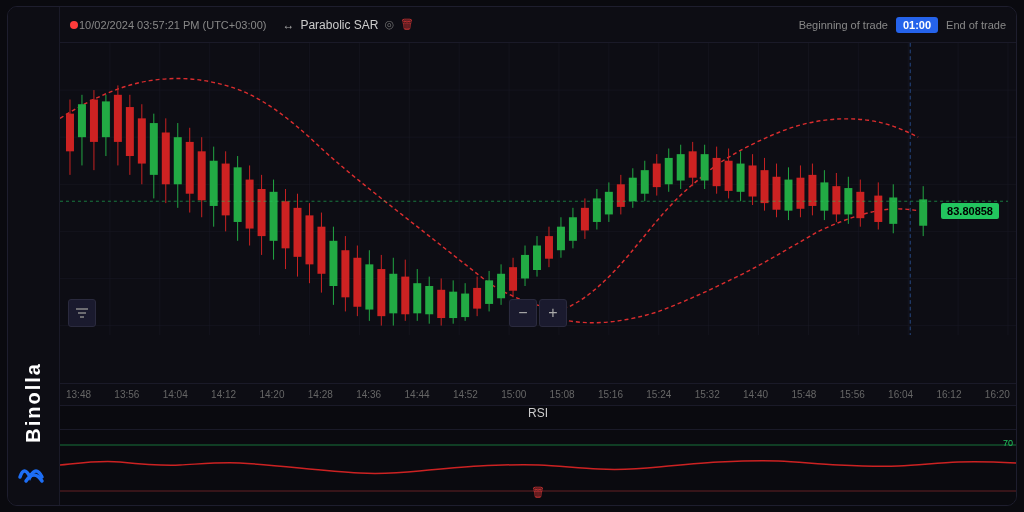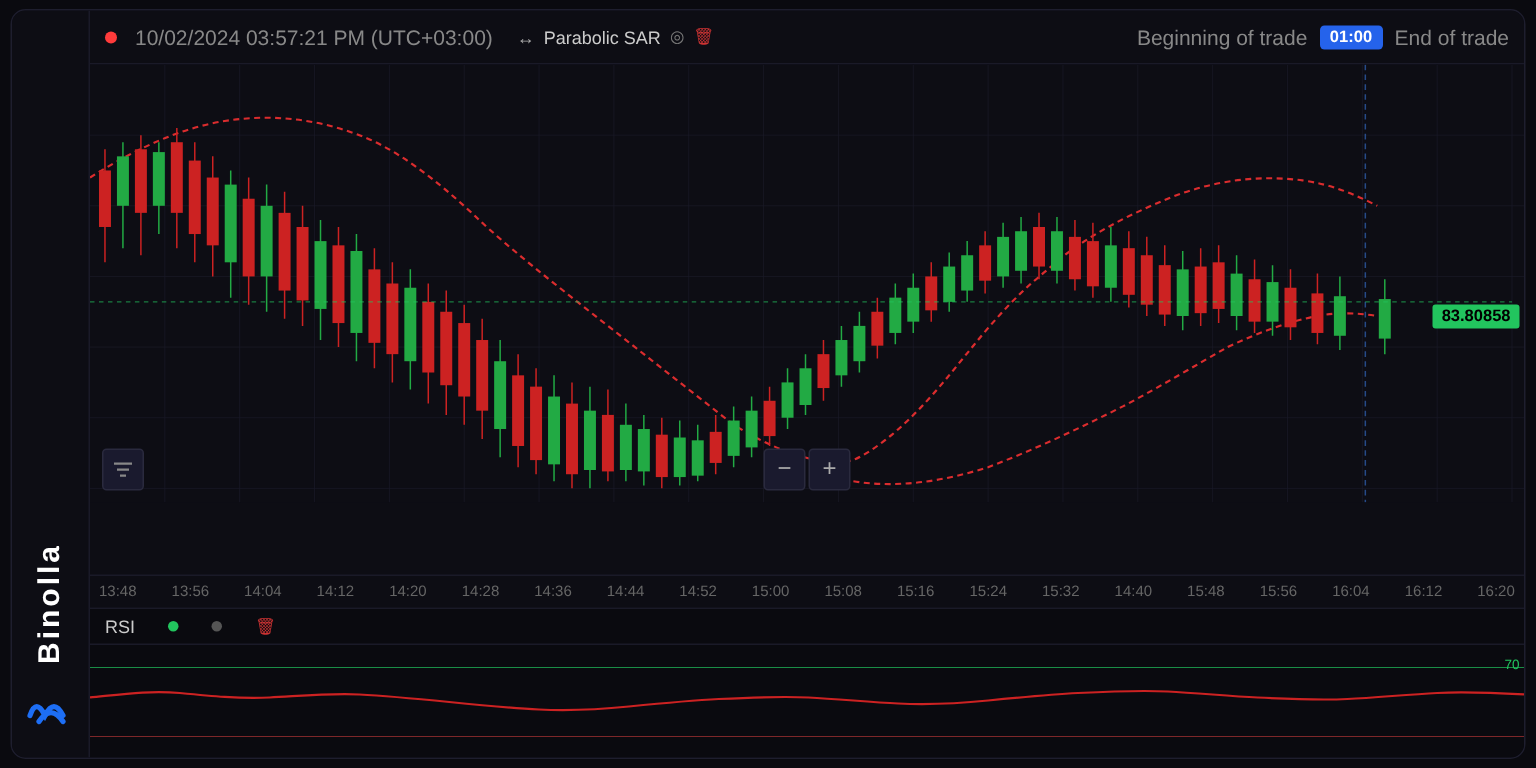--- a/index.html
+++ b/index.html
@@ -64,22 +64,22 @@
       border-bottom: 1px solid #1a1a28;
       display: flex;
       align-items: center;
       padding: 0 10px;
       gap: 8px;
       position: relative;
     }
     .datetime-badge {
       display: flex;
       align-items: center;
-      gap: 12px;
-      font-size: 14px;
+      gap: 1px;
+      font-size: 11px;
       color: #888;
     }
     .dot-red {
       width: 8px;
       height: 8px;
       border-radius: 50%;
       background: #ff3b3b;
     }
     .indicator-row {
       display: flex;
@@ -110,21 +110,21 @@
     .trade-controls {
       position: absolute;
       right: 10px;
       top: 0;
       height: 36px;
       display: flex;
       align-items: center;
       gap: 8px;
     }
     .trade-label {
-      font-size: 14px;
+      font-size: 11px;
       color: #888;
     }
     .trade-time-badge {
       background: #2563eb;
       color: #fff;
       font-size: 11px;
       font-weight: bold;
       padding: 2px 7px;
       border-radius: 3px;
     }
@@ -135,21 +135,21 @@
       overflow: hidden;
       background: #0d0d14;
     }
     .chart-svg {
       width: 100%;
       height: 100%;
     }
     
     .price-label {
       position: absolute;
-      right: 3px;
+      right: 17px;
       top: 50%;
       transform: translateY(-50%);
       background: #22c55e;
       color: #000;
       font-size: 11px;
       font-weight: bold;
       padding: 2px 6px;
       border-radius: 2px;
       white-space: nowrap;
     }
@@ -217,20 +217,21 @@
       background: #0a0a0f;
       position: relative;
     }
     .rsi-header {
       height: 24px;
       display: flex;
       align-items: center;
       gap: 22px;
       padding: 0 10px;
       border-bottom: 1px solid #1a1a28;
+      flex-direction: column;
     }
     .rsi-label {
       font-size: 12px;
       color: #cccccc;
       font-weight: 500;
     }
     .rsi-dot-green {
       width: 7px;
       height: 7px;
       border-radius: 50%;

